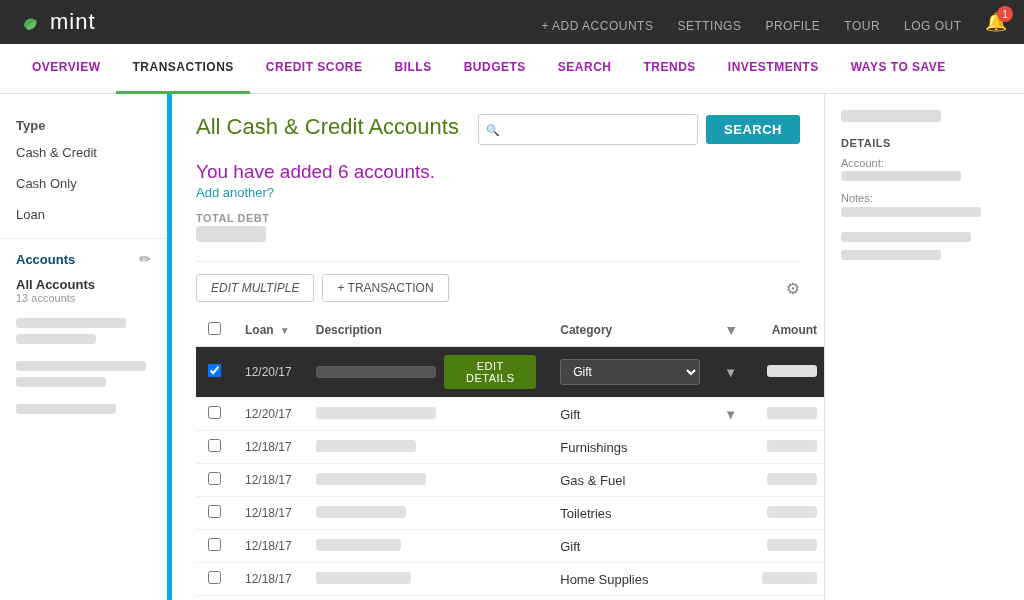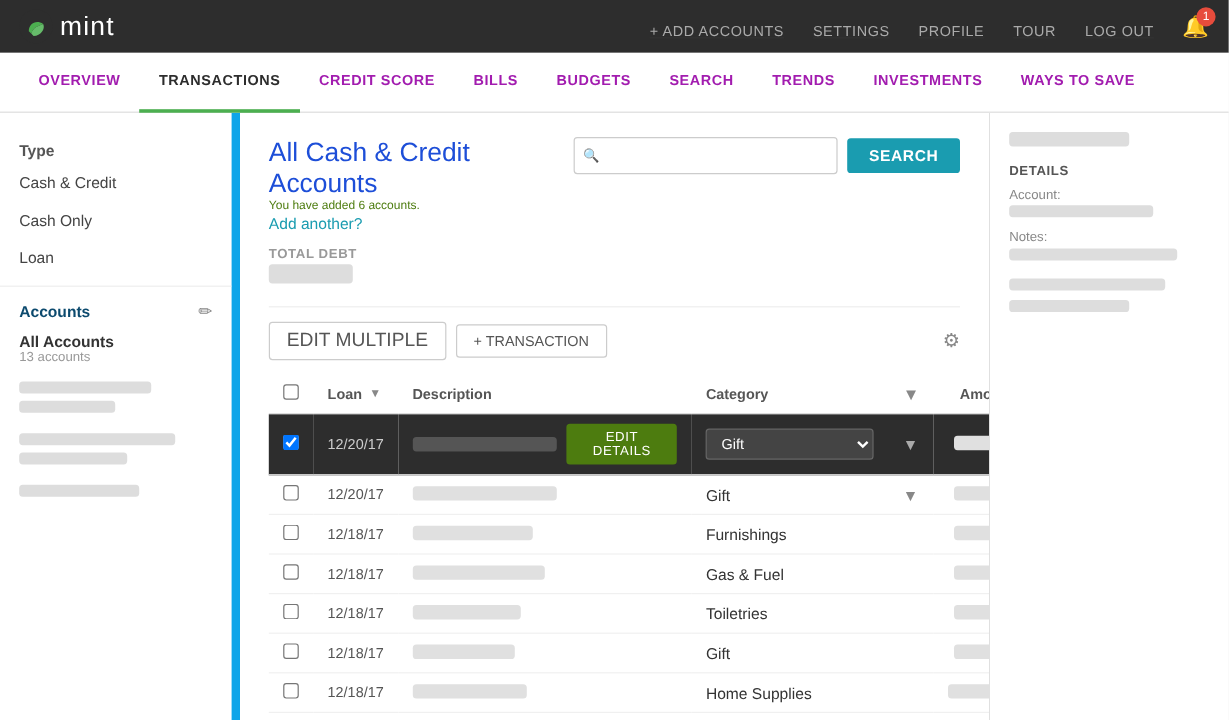--- a/index.html
+++ b/index.html
@@ -93,23 +93,23 @@
 
     
     .content-area {
       display: flex;
       height: calc(600px - 94px);
       overflow: hidden;
     }
 
     
     .sidebar {
-      width: 200px;
-      background: white;
-      border-right: 7px solid #0ea5e9;
+      width: 172px;
+      background: white;
+      border-right: 5px solid #0ea5e9;
       overflow-y: auto;
       flex-shrink: 0;
       padding: 16px 0;
     }
     .sidebar-section-title {
       font-size: 13px;
       font-weight: 600;
       color: #555;
       padding: 8px 16px 4px;
     }
@@ -162,26 +162,26 @@
     
     .main-content {
       flex: 1;
       padding: 20px 24px;
       overflow-y: auto;
       background: white;
     }
     .page-title {
       font-size: 22px;
       font-weight: 300;
-      color: #1d4ed8;
-      margin-bottom: 0;
+      color: #4d7c0f;
+      margin-bottom: 21px;
     }
     .page-subtitle {
-      font-size: 10px;
-      color: #4d7c0f;
+      font-size: 19px;
+      color: #a21caf;
       margin-bottom: 2px;
     }
     .add-another {
       font-size: 13px;
       color: #1a9cb0;
       cursor: pointer;
       text-decoration: none;
     }
 
     .search-row {
@@ -254,24 +254,25 @@
       display: flex;
       align-items: center;
       gap: 8px;
       margin-bottom: 12px;
     }
     .edit-multiple-btn {
       border: 1px solid #ccc;
       background: white;
       border-radius: 3px;
       padding: 6px 14px;
-      font-size: 16px;
+      font-size: 12px;
       color: #555;
       cursor: pointer;
       font-weight: 500;
+      font-style: italic;
     }
     .add-transaction-btn {
       border: 1px solid #ccc;
       background: white;
       border-radius: 3px;
       padding: 6px 14px;
       font-size: 12px;
       color: #555;
       cursor: pointer;
     }

